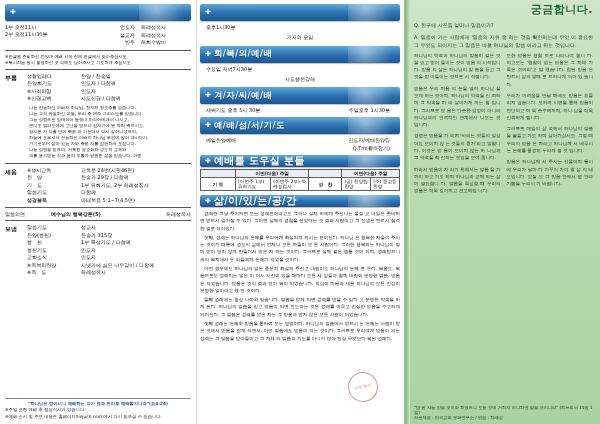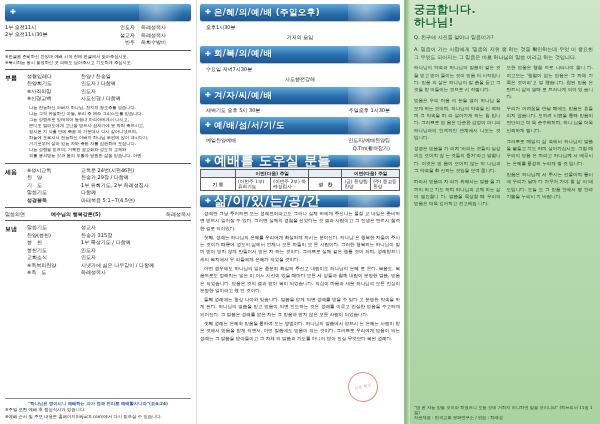--- a/index.html
+++ b/index.html
@@ -30,21 +30,21 @@
     box-shadow:0 1px 1px rgba(0,0,0,.25);
     overflow:hidden;
   }
   .banner:after{
     content:"";position:absolute;right:-6px;top:-8px;width:58px;height:34px;
     background:radial-gradient(circle at 30% 40%,rgba(255,255,255,.45),rgba(255,255,255,0) 60%);
   }
   .banner .cross{margin-right:3px;font-size:7px;line-height:1;opacity:.95;}
   .banner .btitle{font-size:8.5px;font-weight:bold;letter-spacing:.4px;text-shadow:0 1px 1px rgba(0,0,0,.35);}
   .banner-sm{height:12px;}
-  .banner-sm .btitle{font-size:13px;}
+  .banner-sm .btitle{font-size:10px;}
 
   
   .ln{line-height:1.45;}
   .xs{font-size:4.2px;}
   .b{font-weight:bold;}
   .row{display:flex;}
   .sp{justify-content:space-between;}
   .mt2{margin-top:2px;}
   .mt3{margin-top:3px;}
   .mt4{margin-top:4px;}
@@ -86,21 +86,21 @@
     box-sizing:border-box;
     padding:4px 7px 4px 9px;
     position:relative;
     border-left:1px solid #9ec394;
   }
   .green:before{
     content:"";position:absolute;left:0;top:0;bottom:0;width:5px;
     background:linear-gradient(90deg,#7fb472,#cfe6c8);
   }
   .gtitle{
-    text-align:left;color:#1d6b2f;font-weight:bold;
+    text-align:right;color:#1d6b2f;font-weight:bold;
     font-size:11px;line-height:1.15;letter-spacing:.5px;
     text-shadow:0 1px 0 rgba(255,255,255,.6);
   }
   .gq{font-size:5px;line-height:1.6;margin-top:4px;text-align:justify;color:#13361a;}
   .gcols{display:flex;gap:6px;margin-top:3px;}
   .gcol{flex:1;font-size:4.5px;line-height:1.62;text-align:justify;color:#11301a;}
   .gfoot{position:absolute;left:9px;right:7px;bottom:4px;font-size:4.2px;color:#14381c;}
 
   
   .stamp{
@@ -262,21 +262,20 @@
       <div>※예배 순서 및 주보 내용은 홈페이지(linjuch.com)에서 다시 읽으실 수 있습니다.</div>
     </div>
   </div>
 
   <div class="divider-v" style="left:196px"></div>
 
   <div class="col col-mid">
 
     <div class="banner">
       <span class="cross">✚</span>
-      <span class="btitle">은/혜/의/예/배 (주일오후)</span>
     </div>
     <div class="ln mt3 ml6">오후1시30분</div>
     <div class="ln mt3 ctr">거저의 모임</div>
 
     <div class="banner mt4">
       <span class="cross">✚</span>
       <span class="btitle">회/복/의/예/배</span>
     </div>
     <div class="ln mt3 ml6">수요일 저녁7시30분</div>
     <div class="ln mt3 ctr">사도행전강해</div>
@@ -341,21 +340,20 @@
     </div>
 
     <div class="stamp">인준 확인</div>
   </div>
 
   <div class="divider-v" style="left:404px"></div>
 
   <div class="col col-right">
     <div class="green">
       <div class="gtitle">궁금합니다.</div>
-      <div class="gtitle s2">하나님!</div>
 
       <div class="gq">Q. 친구에 사진들 얼마나 믿음이가?</div>
       <div class="gq">A. 믿음이 가는 사람에게 '믿음의 자유 중 하는 것을 확인하는데 무엇 이 중요한 그 무엇도 되어지는 그 믿음은 바로 하나님의 말씀 이라고 하는 것입니다.</div>
 
       <div class="gcols">
         <div class="gcol">
           <p style="margin:0 0 4px 0">하나님의 약속과 하나님의 말씀이 같은 것을 믿고 받아 들이는 것이 믿음 의 시작입니다. 믿음 의 삶은 하나님의 말 씀을 듣고 그것을 받 아들이는 것으로 시 작됩니다.</p>
           <p style="margin:0 0 4px 0">믿음은 우리 마음 의 눈을 열어 하나님 을 보게 하는 것이며, 하나님의 약속을 신 뢰하며 그 약속을 따 라 살아가게 하는 힘 입니다. 그러므로 믿 음은 단순한 감정이 아니라 하나님과의 인격적인 관계에서 나오는 것입니다.</p>
           <p style="margin:0 0 4px 0">성경은 믿음을 가 리켜 '바라는 것들의 실상이요 보이지 않 는 것들의 증거'라고 말합니다. 이것은 믿 음이 보이지 않는 하 나님과 그 약속을 확 신하는 것임을 보여 줍니다.</p>
           <p style="margin:0">따라서 믿음이 자 라기 위해서는 말씀 을 가까이 하고 기도 하며 하나님과 교제 하는 삶이 필요합니 다. 말씀을 묵상할 때 우리의 믿음은 더욱 깊어지고 견고해집 니다.</p>

